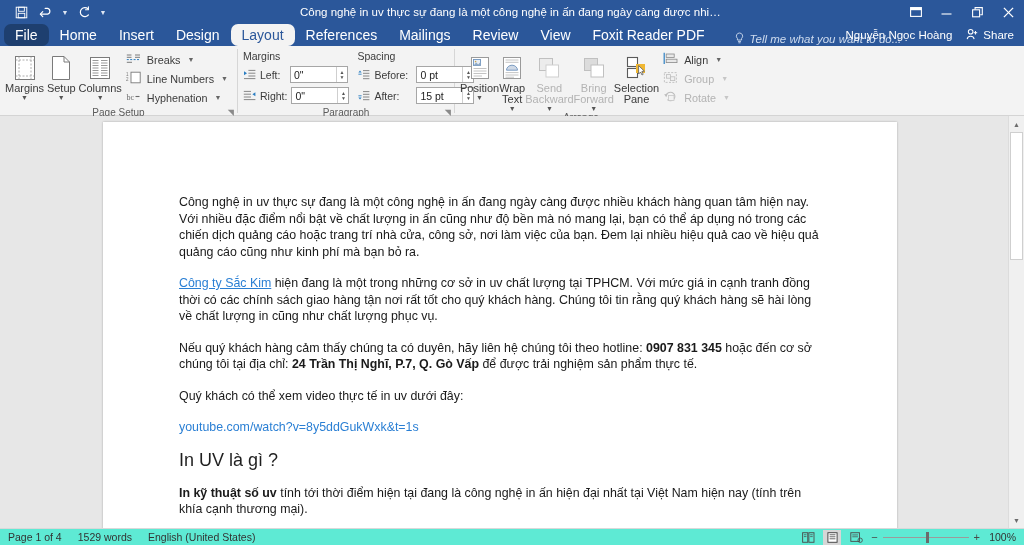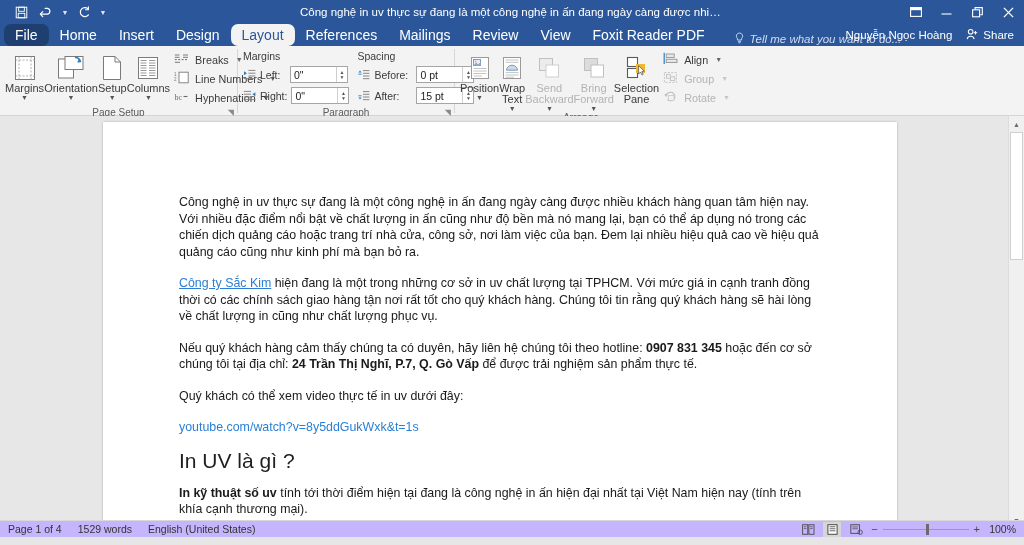--- a/index.html
+++ b/index.html
@@ -124,42 +124,42 @@
   }
   .page-inner { padding: 72px 76px 0 76px; }
   p.doc {
     margin: 0 0 15px 0; font-size: 12.4px; color: #1a1a1a; line-height: 16.5px;
     text-align: left; font-family: "Liberation Sans", sans-serif;
   }
   p.doc b { font-weight: bold; }
   a.link { color: #2a7fd4; text-decoration: underline; }
   a.link.plain { text-decoration: none; }
   h2.doc-h {
-    margin: 6px 0 15px 0; font-size: 21px; font-weight: normal;
+    margin: 6px 0 15px 0; font-size: 18px; font-weight: normal;
     color: #1f1f1f; line-height: 19px;
   }
 
   
   .vscroll {
     position: absolute; top: 0; right: 0; width: 16px; bottom: 0;
     background: #f0f0f0; border-left: 1px solid #dcdcdc;
   }
   .vs-up, .vs-dn {
     height: 16px; display: flex; align-items: center; justify-content: center;
     font-size: 7px; color: #6c6c6c;
   }
   .vs-thumb {
     position: absolute; top: 16px; left: 1px; right: 1px; height: 128px;
     background: #ffffff; border: 1px solid #cfcfcf;
   }
 
   
   .statusbar {
-    position: absolute; left: 0; right: 0; bottom: 8px; height: 17px;
-    background: #c4b5fd; border-top: 1px solid #d9d9d9;
+    position: absolute; left: 0; right: 0; bottom: 0; height: 17px;
+    background: #5eead4; border-top: 1px solid #d9d9d9;
     display: flex; font-size: 10.5px; color: #333;
   }
   .sb-left { display: flex; align-items: center; gap: 16px; padding-left: 8px; }
   .sb-right { margin-left: auto; display: flex; align-items: center; gap: 6px; padding-right: 8px; }
   .viewbtn {
     width: 18px; height: 15px; display: flex; align-items: center; justify-content: center;
     color: #3c3c3c;
   }
   .viewbtn.active { background: #d6d6d6; }
   .zoomslider { display: flex; align-items: center; gap: 5px; }
@@ -274,32 +274,20 @@
           <div class="ico">
             <svg width="26" height="26" viewBox="0 0 26 26">
                 <rect x="3.5" y="1.5" width="19" height="23" fill="#fff" stroke="#7a7a7a" stroke-width="1"></rect>
                 <line x1="7" y1="1.5" x2="7" y2="24.5" stroke="#9a9a9a" stroke-width="0.8" stroke-dasharray="2 1.5"></line>
                 <line x1="19" y1="1.5" x2="19" y2="24.5" stroke="#9a9a9a" stroke-width="0.8" stroke-dasharray="2 1.5"></line>
                 <line x1="3.5" y1="5" x2="22.5" y2="5" stroke="#9a9a9a" stroke-width="0.8" stroke-dasharray="2 1.5"></line>
                 <line x1="3.5" y1="21" x2="22.5" y2="21" stroke="#9a9a9a" stroke-width="0.8" stroke-dasharray="2 1.5"></line>
               </svg>
           </div>
           <div class="lbl">Margins</div>
-          <div class="dd">▼</div>
-        </div>
-        <div class="bigbtn">
-          <div class="ico">
-            <svg width="28" height="26" viewBox="0 0 28 26">
-                <rect x="1.5" y="4" width="15" height="19" fill="#fff" stroke="#7a7a7a" stroke-width="1"></rect>
-                <rect x="8" y="1.5" width="18" height="13" fill="#fff" stroke="#7a7a7a" stroke-width="1"></rect>
-                <path d="M18 2.5 A5 5 0 0 1 23.5 7" fill="none" stroke="#2b7ec2" stroke-width="1.6"></path>
-                <path d="M22 3.4 L24 7.3 L20.2 7.6 Z" fill="#2b7ec2"></path>
-              </svg>
-          </div>
-          <div class="lbl">Orientation</div>
           <div class="dd">▼</div>
         </div>
         <div class="bigbtn">
           <div class="ico">
             <svg width="24" height="26" viewBox="0 0 24 26">
                 <path d="M3.5 1.5 H15 L20.5 7 V24.5 H3.5 Z" fill="#fff" stroke="#7a7a7a" stroke-width="1"></path>
                 <path d="M15 1.5 V7 H20.5" fill="none" stroke="#7a7a7a" stroke-width="1"></path>
               </svg>
           </div>
           <div class="lbl">Setup</div>

